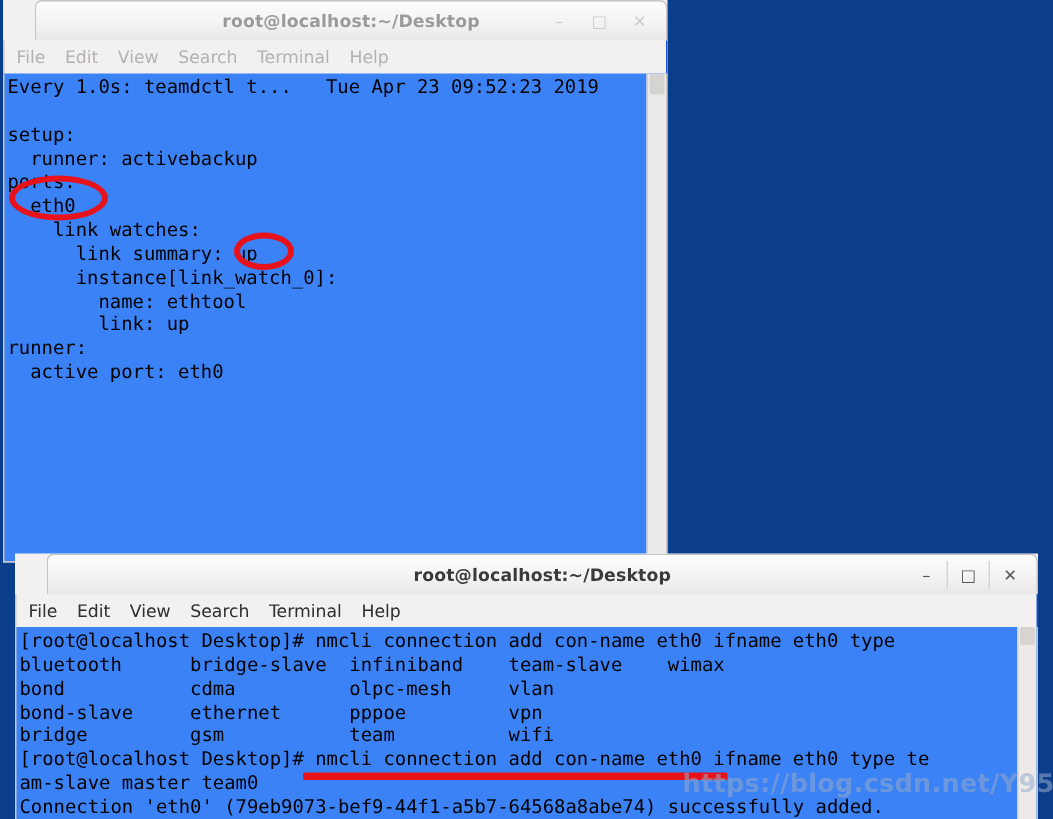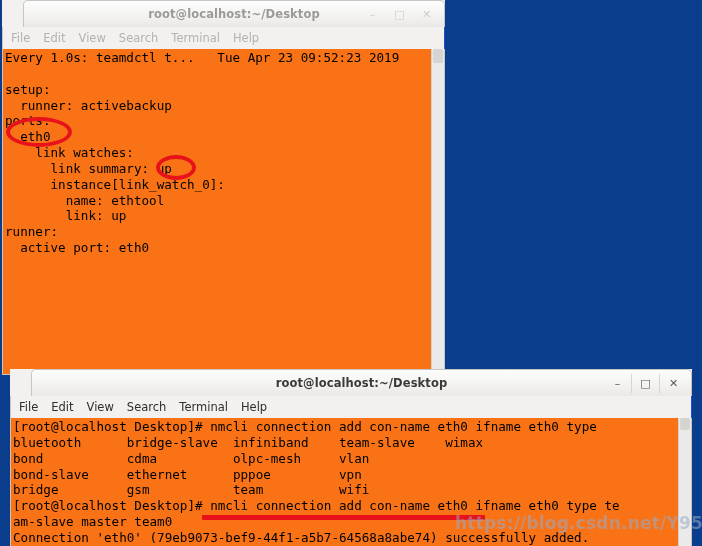--- a/index.html
+++ b/index.html
@@ -90,21 +90,21 @@
     font-size: 11.5px;
     color: #2e2e2c;
     user-select: none;
     white-space: nowrap;
   }
   .menubar.inactive .mi { color: #b4b2af; }
 
   .termarea {
     position: relative;
     box-sizing: border-box;
-    background: #f97316;
+    background: #3b82f6;
     border-left: 1px solid #c8c6c3;
     border-right: 1px solid #c8c6c3;
     border-bottom: 1px solid #c8c6c3;
     overflow: hidden;
     display: flex;
   }
   .termtext {
     flex: 1 1 auto;
     font-family: "DejaVu Sans Mono", monospace;
     font-size: 12.6px;

